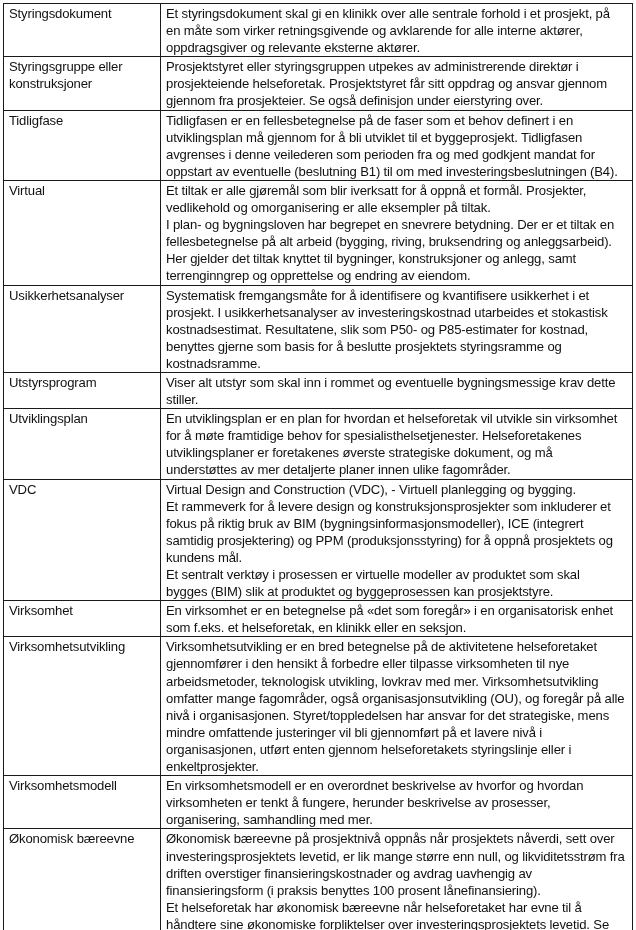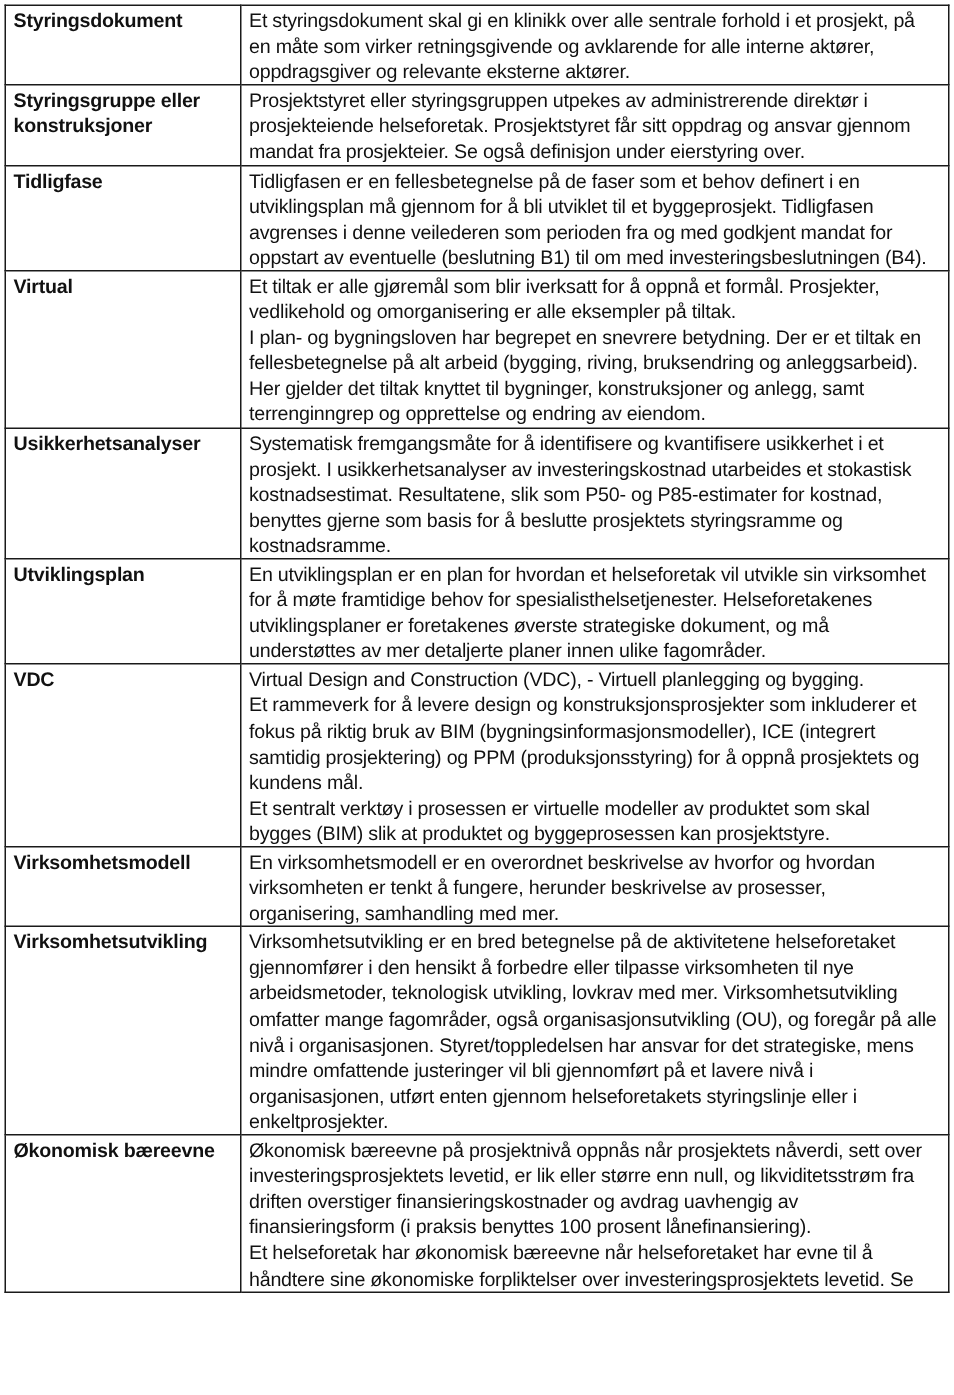--- a/index.html
+++ b/index.html
@@ -30,21 +30,21 @@
     }
     table.glossary col.term-col { width: 157px; }
     table.glossary col.def-col { width: 472px; }
     table.glossary td {
       border: 1.3px solid #1a1a1a;
       vertical-align: top;
       padding: 1px 4px 0 5px;
       line-height: 17.1px;
     }
     td.term {
-      font-weight: bold;
+      font-weight: normal;
     }
     td.def .line {
       display: block;
       white-space: nowrap;
     }
     td.term .line {
       display: block;
       white-space: nowrap;
     }
   </style>
@@ -71,21 +71,21 @@
       </tr>
 
       <tr>
         <td class="term">
           <span class="line">Styringsgruppe eller</span>
           <span class="line">konstruksjoner</span>
         </td>
         <td class="def">
           <span class="line">Prosjektstyret eller styringsgruppen utpekes av administrerende direktør i</span>
           <span class="line">prosjekteiende helseforetak. Prosjektstyret får sitt oppdrag og ansvar gjennom</span>
-          <span class="line">mandat fra prosjekteier. Se også definisjon under eierstyring over.</span>
+          <span class="line">gjennom fra prosjekteier. Se også definisjon under eierstyring over.</span>
         </td>
       </tr>
 
       <tr>
         <td class="term">
           <span class="line">Tidligfase</span>
         </td>
         <td class="def">
           <span class="line">Tidligfasen er en fellesbetegnelse på de faser som et behov definert i en</span>
           <span class="line">utviklingsplan må gjennom for å bli utviklet til et byggeprosjekt. Tidligfasen</span>
@@ -114,20 +114,29 @@
         </td>
         <td class="def">
           <span class="line">Systematisk fremgangsmåte for å identifisere og kvantifisere usikkerhet i et</span>
           <span class="line">prosjekt. I usikkerhetsanalyser av investeringskostnad utarbeides et stokastisk</span>
           <span class="line">kostnadsestimat. Resultatene, slik som P50- og P85-estimater for kostnad,</span>
           <span class="line">benyttes gjerne som basis for å beslutte prosjektets styringsramme og</span>
           <span class="line">kostnadsramme.</span>
         </td>
       </tr>
 
+      <tr>
+        <td class="term">
+          <span class="line">Utstyrsprogram</span>
+        </td>
+        <td class="def">
+          <span class="line">Viser alt utstyr som skal inn i rommet og eventuelle bygningsmessige krav dette</span>
+          <span class="line">stiller.</span>
+        </td>
+      </tr>
 
       <tr>
         <td class="term">
           <span class="line">Utviklingsplan</span>
         </td>
         <td class="def">
           <span class="line">En utviklingsplan er en plan for hvordan et helseforetak vil utvikle sin virksomhet</span>
           <span class="line">for å møte framtidige behov for spesialisthelsetjenester. Helseforetakenes</span>
           <span class="line">utviklingsplaner er foretakenes øverste strategiske dokument, og må</span>
           <span class="line">understøttes av mer detaljerte planer innen ulike fagområder.</span>
@@ -142,29 +151,27 @@
           <span class="line">Virtual Design and Construction (VDC), - Virtuell planlegging og bygging.</span>
           <span class="line">Et rammeverk for å levere design og konstruksjonsprosjekter som inkluderer et</span>
           <span class="line">fokus på riktig bruk av BIM (bygningsinformasjonsmodeller), ICE (integrert</span>
           <span class="line">samtidig prosjektering) og PPM (produksjonsstyring) for å oppnå prosjektets og</span>
           <span class="line">kundens mål.</span>
           <span class="line">Et sentralt verktøy i prosessen er virtuelle modeller av produktet som skal</span>
           <span class="line">bygges (BIM) slik at produktet og byggeprosessen kan prosjektstyre.</span>
         </td>
       </tr>
 
-
-      <tr>
-        <td class="term">
-          <span class="line">Virksomhetsmodell</span>
-        </td>
-        <td class="def">
-          <span class="line">En virksomhetsmodell er en overordnet beskrivelse av hvorfor og hvordan</span>
-          <span class="line">virksomheten er tenkt å fungere, herunder beskrivelse av prosesser,</span>
-          <span class="line">organisering, samhandling med mer.</span>
+      <tr>
+        <td class="term">
+          <span class="line">Virksomhet</span>
+        </td>
+        <td class="def">
+          <span class="line">En virksomhet er en betegnelse på «det som foregår» i en organisatorisk enhet</span>
+          <span class="line">som f.eks. et helseforetak, en klinikk eller en seksjon.</span>
         </td>
       </tr>
 
       <tr>
         <td class="term">
           <span class="line">Virksomhetsutvikling</span>
         </td>
         <td class="def">
           <span class="line">Virksomhetsutvikling er en bred betegnelse på de aktivitetene helseforetaket</span>
           <span class="line">gjennomfører i den hensikt å forbedre eller tilpasse virksomheten til nye</span>
@@ -172,25 +179,36 @@
           <span class="line">omfatter mange fagområder, også organisasjonsutvikling (OU), og foregår på alle</span>
           <span class="line">nivå i organisasjonen. Styret/toppledelsen har ansvar for det strategiske, mens</span>
           <span class="line">mindre omfattende justeringer vil bli gjennomført på et lavere nivå i</span>
           <span class="line">organisasjonen, utført enten gjennom helseforetakets styringslinje eller i</span>
           <span class="line">enkeltprosjekter.</span>
         </td>
       </tr>
 
       <tr>
         <td class="term">
+          <span class="line">Virksomhetsmodell</span>
+        </td>
+        <td class="def">
+          <span class="line">En virksomhetsmodell er en overordnet beskrivelse av hvorfor og hvordan</span>
+          <span class="line">virksomheten er tenkt å fungere, herunder beskrivelse av prosesser,</span>
+          <span class="line">organisering, samhandling med mer.</span>
+        </td>
+      </tr>
+
+      <tr>
+        <td class="term">
           <span class="line">Økonomisk bæreevne</span>
         </td>
         <td class="def">
           <span class="line">Økonomisk bæreevne på prosjektnivå oppnås når prosjektets nåverdi, sett over</span>
-          <span class="line">investeringsprosjektets levetid, er lik eller større enn null, og likviditetsstrøm fra</span>
+          <span class="line">investeringsprosjektets levetid, er lik mange større enn null, og likviditetsstrøm fra</span>
           <span class="line">driften overstiger finansieringskostnader og avdrag uavhengig av</span>
           <span class="line">finansieringsform (i praksis benyttes 100 prosent lånefinansiering).</span>
           <span class="line">Et helseforetak har økonomisk bæreevne når helseforetaket har evne til å</span>
           <span class="line">håndtere sine økonomiske forpliktelser over investeringsprosjektets levetid. Se</span>
 
         </td>
       </tr>
 
     </tbody>
   </table>

